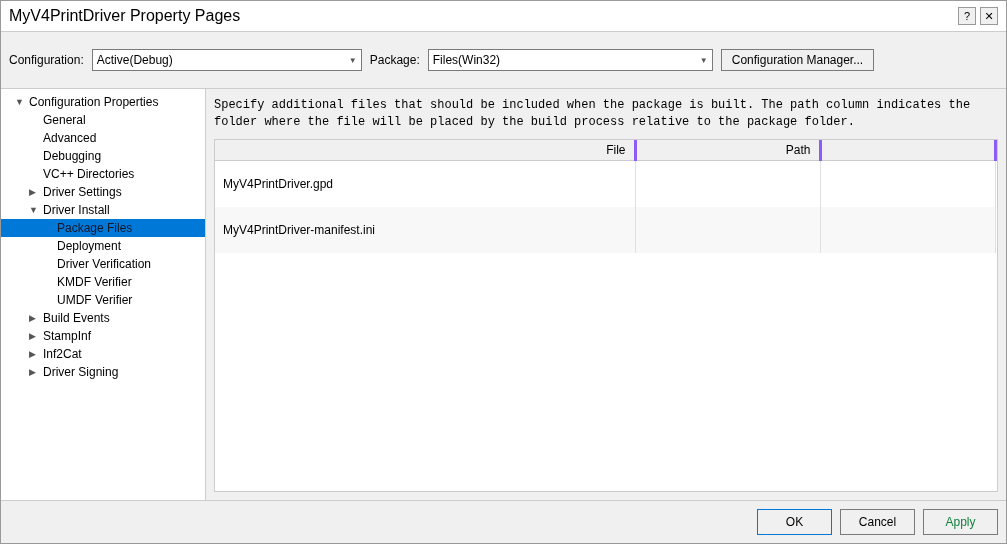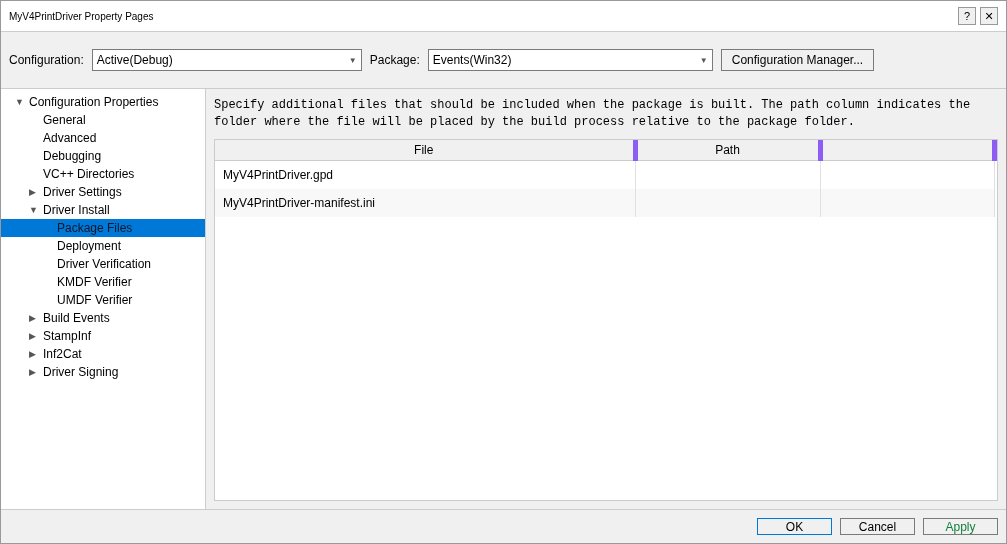--- a/index.html
+++ b/index.html
@@ -23,21 +23,21 @@
     }
     .title-bar {
       background: #fff;
       border-bottom: 1px solid #ccc;
       padding: 6px 8px;
       display: flex;
       align-items: center;
       justify-content: space-between;
     }
     .title-bar-text {
-      font-size: 10px;
+      font-size: 16px;
       font-weight: normal;
     }
     .title-bar-buttons {
       display: flex;
       gap: 4px;
     }
     .title-btn {
       width: 18px;
       height: 18px;
       border: 1px solid #999;
@@ -147,27 +147,27 @@
     .files-table {
       width: 100%;
       border-collapse: collapse;
     }
     .files-table thead tr {
       background: #f0f0f0;
       border-bottom: 1px solid #ccc;
     }
     .files-table th {
       padding: 3px 8px;
-      text-align: center;
+      text-align: right;
       font-weight: normal;
       font-size: 12px;
-      border-right: 5px solid #8b5cf6;
+      border-right: 3px solid #8b5cf6;
     }
     .files-table td {
-      padding: 7px 8px;
+      padding: 16px 8px;
       font-size: 12px;
       border-right: 1px solid #e0e0e0;
     }
     .files-table tr:nth-child(odd) td {
       background: #fff;
     }
     .files-table tr:nth-child(even) td {
       background: #f8f8f8;
     }
     .edit-row td {
@@ -192,21 +192,21 @@
     }
     .footer-buttons {
       display: flex;
       justify-content: flex-end;
       padding: 8px;
       gap: 8px;
       background: #f0f0f0;
       border-top: 1px solid #ccc;
     }
     .footer-btn {
-      height: 17px;
+      height: 26px;
       min-width: 75px;
       border: 1px solid #7a7a7a;
       background: #f0f0f0;
       font-size: 12px;
       cursor: pointer;
       padding: 0 16px;
     }
     .footer-btn.ok-btn {
       border: 1px solid #0078d7;
     }
@@ -231,21 +231,21 @@
   </div>
 
   <div class="config-row">
     <span class="config-label">Configuration:</span>
     <div class="combo-box combo-box-config">
       <span>Active(Debug)</span>
       <span class="combo-arrow">▼</span>
     </div>
     <span class="config-label">Package:</span>
     <div class="combo-box combo-box-platform">
-      <span>Events(Win32)</span>
+      <span>Files(Win32)</span>
       <span class="combo-arrow">▼</span>
     </div>
     <button class="config-manager-btn">Configuration Manager...</button>
   </div>
 
   <div class="main-content">
 
     <div class="sidebar">
 
     <div class="tree-item indent-1">

